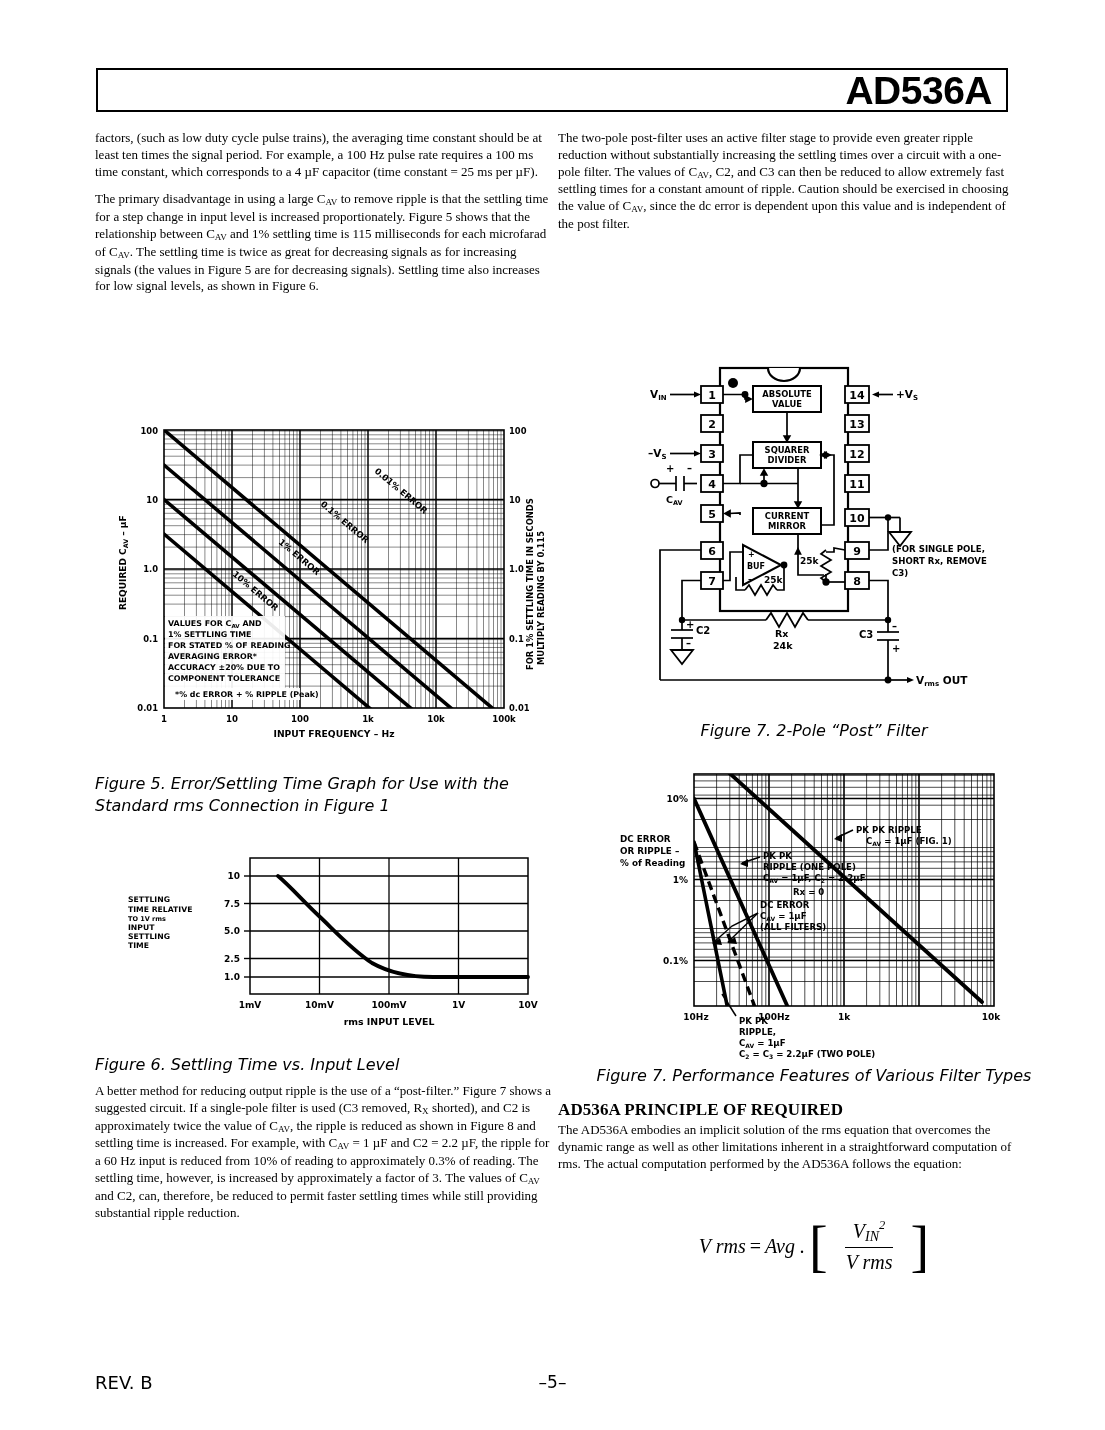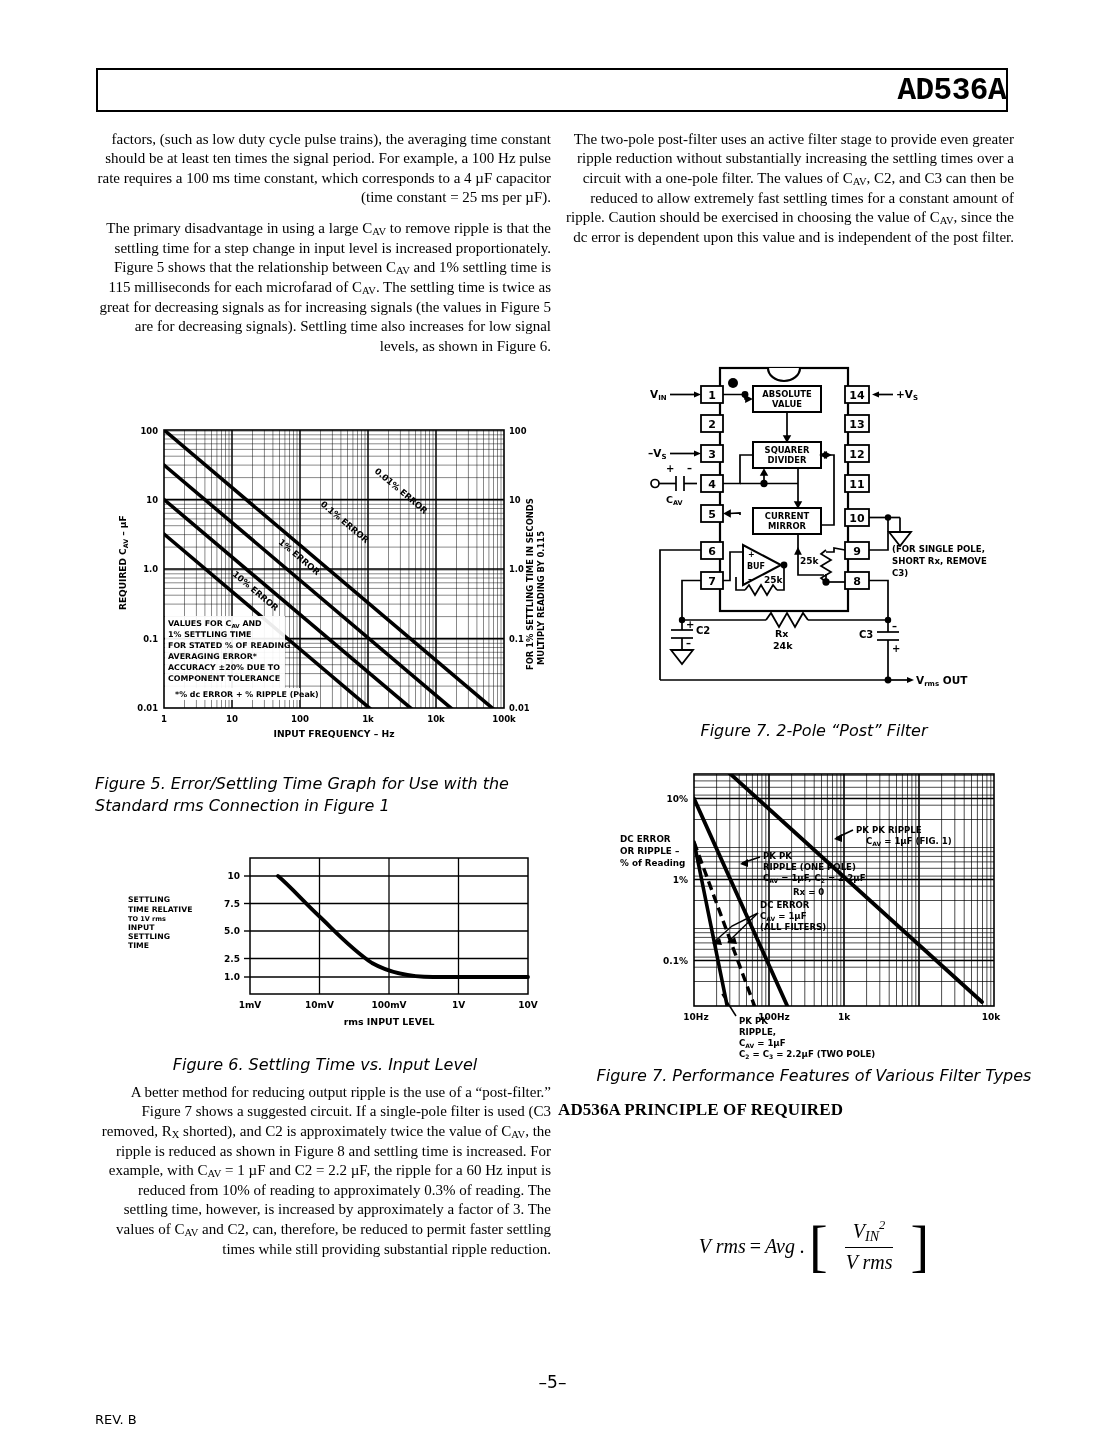--- a/index.html
+++ b/index.html
@@ -13,35 +13,35 @@
   }
   .page { position:absolute; inset:0; }
 
   
   .header-box{
     position:absolute; left:96px; top:68px; width:912px; height:44px;
     border:2.5px solid #000; box-sizing:border-box;
     display:flex; align-items:center; justify-content:flex-end;
   }
   .header-title{
-    font-family:Liberation Mono, monospace;
-    font-weight:bold; font-size:31px; letter-spacing:-0.5px;
-    padding-right:0; line-height:1;
+    font-family:Liberation Sans, sans-serif;
+    font-weight:bold; font-size:39px; letter-spacing:-0.5px;
+    padding-right:14px; line-height:1;
   }
 
   
   .col{ position:absolute; width:456px; }
   .col-left{ left:95px; }
   .col-right{ left:558px; }
 
   p.body{
     margin:0 0 11px 0;
-    font-size:15px;
+    font-size:13px;
     line-height:1.295;
-    text-align:right;
+    text-align:left;
   }
   sub{ font-size:0.70em; vertical-align:-0.22em; }
   .ital{ font-style:italic; }
   .sect-head{
     font-family:"Liberation Serif", serif;
     font-weight:bold; font-size:17px; margin:0 0 2px 0;
     letter-spacing:0.1px;
   }
 
   
@@ -68,21 +68,21 @@
   .eq-row{ display:inline-flex; align-items:center; gap:4px; }
   .brk{ font-size:56px; font-style:normal; line-height:0.72; font-weight:300;}
   .frac{ display:inline-flex; flex-direction:column; align-items:center; padding:0 6px;}
   .frac .num{ border-bottom:1.4px solid #000; padding:0 8px 2px 8px; }
   .frac .den{ padding:3px 8px 0 8px; }
   .sup{ font-size:0.62em; vertical-align:0.75em; font-style:italic;}
 
   
   .footer-rev{
     position:absolute; left:95px; top:1372px;
-    font-family:"DejaVu Sans", sans-serif; font-size:13px;margin-top:40px;
+    font-family:"DejaVu Sans", sans-serif; font-size:18px;
   }
   .footer-page{
     position:absolute; left:0; top:1372px; width:1105px;
     text-align:center;
     font-family:"DejaVu Sans", sans-serif; font-size:17px;
   }
 </style>
 </head>
 <body>
 
@@ -322,21 +322,21 @@
         <text x="122" y="158">1mV</text>
         <text x="191.5" y="158">10mV</text>
         <text x="261" y="158">100mV</text>
         <text x="330.5" y="158">1V</text>
         <text x="400" y="158">10V</text>
       </g>
       <text x="261" y="175" font-family="DejaVu Sans, sans-serif" font-size="9.4" font-weight="bold" text-anchor="middle">rms INPUT LEVEL</text>
     </svg>
   </div>
 
-  <div class="caption" style="left:95px; top:1054px; width:460px; text-align:center;">Figure 6.  Settling Time vs. Input Level</div>
+  <div class="caption" style="left:95px; top:1054px; width:460px; ">Figure 6.  Settling Time vs. Input Level</div>
 
   <div class="fig" style="left:648px; top:362px;">
     <svg width="392" height="330" viewBox="0 0 392 330">
       <g stroke="#000" fill="none" stroke-width="2.2">
 
         <rect x="72" y="6" width="128" height="243"></rect>
 
         <path d="M 120 6 A 16 13 0 0 0 152 6" stroke-width="2.2" fill="#fff"></path>
       </g>
       <circle cx="85" cy="21" r="5" fill="#000"></circle>
@@ -694,20 +694,21 @@
   <div class="caption" style="left:586px; top:1065px; width:456px; text-align:center;">Figure 7.  Performance Features of Various Filter Types</div>
 
   <div class="col col-left" style="top:1083px;">
     <p class="body">
       <span>A better method for reducing output ripple is the use of a “post-filter.” Figure 7 shows a suggested circuit. If a single-pole filter is used (C3 removed, R</span><sub>X</sub><span> shorted), and C2 is approximately twice the value of C</span><sub>AV</sub><span>, the ripple is reduced as shown in Figure 8 and settling time is increased. For example, with C</span><sub>AV</sub><span> = 1 µF and C2 = 2.2 µF, the ripple for a 60 Hz input is reduced from 10% of reading to approximately 0.3% of reading. The settling time, however, is increased by approximately a factor of 3. The values of C</span><sub>AV</sub><span> and C2, can, therefore, be reduced to permit faster settling times while still providing substantial ripple reduction.</span>
     </p>
   </div>
 
   <div class="col col-right" style="top:1100px;">
     <div class="sect-head">AD536A PRINCIPLE OF REQUIRED</div>
+    <p class="body">The AD536A embodies an implicit solution of the rms equation that overcomes the dynamic range as well as other limitations inherent in a straightforward computation of rms. The actual computation performed by the AD536A follows the equation:</p>
   </div>
 
   <div class="equation">
     <span class="eq-row">
       <span>V rms</span>
       <span style="font-style:normal;">=</span>
       <span>Avg .</span>
       <span class="brk">[</span>
       <span class="frac">
         <span class="num"><span>V</span><sub>IN</sub><span class="sup">2</span></span>

